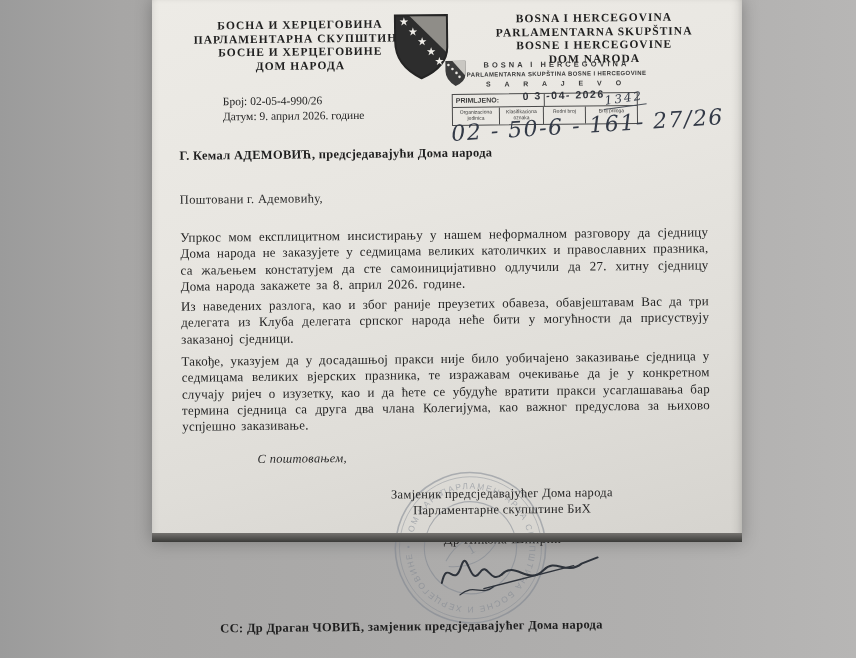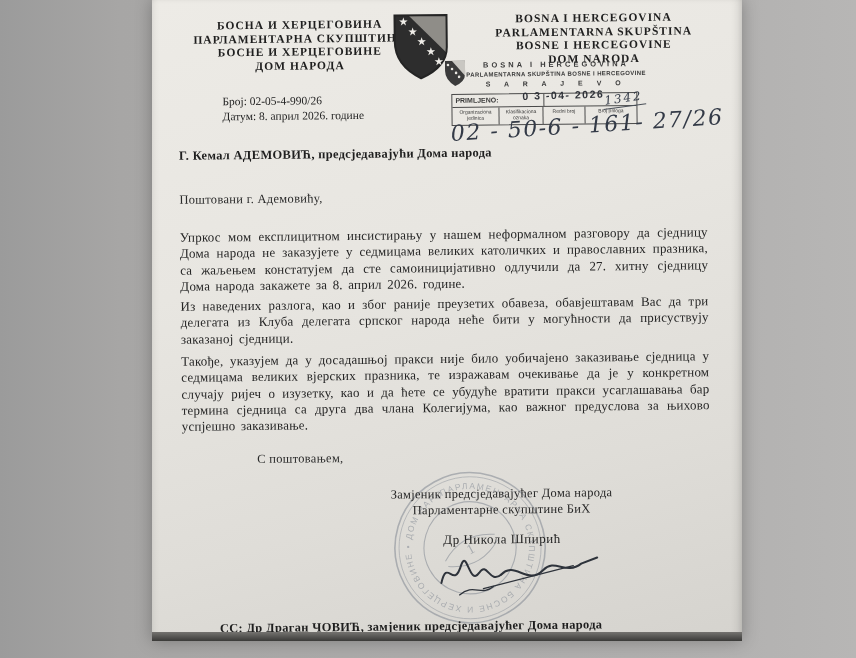--- a/index.html
+++ b/index.html
@@ -2,21 +2,21 @@
 <html><head>
 <meta charset="utf-8">
 <style>
   html,body{margin:0;padding:0;background:#8f8f8f;}
   .canvas{
     position:relative;width:856px;height:658px;overflow:hidden;
     background:linear-gradient(90deg,#9b9b9b 0%,#a7a6a5 14%,#b1b0af 80%,#b7b6b5 100%);
     font-family:"Liberation Serif", serif;color:#2a2a2a;
   }
   .page{
-    position:absolute;left:152px;top:0;width:590px;height:641px;
+    position:absolute;left:152px;top:0;width:590px;height:542px;
     background:linear-gradient(165deg,#edebe6 0%,#e8e6e1 38%,#dfddd8 72%,#d5d3ce 100%);
     box-shadow:0 0 16px rgba(0,0,0,.28), inset -7px 0 12px -8px rgba(0,0,0,.30), inset 5px 0 10px -8px rgba(0,0,0,.25);
   }
   .tilt{position:absolute;inset:0;transform:rotate(-0.6deg);transform-origin:50% 40%;}
   .abs{position:absolute;}
   
   .lh{font-weight:bold;text-align:center;font-size:11.5px;line-height:13.5px;letter-spacing:1px;color:#1f1f1f;}
   .lh-left{left:14px;top:17px;width:272px;}
   .lh-right{left:332px;top:13px;width:224px;}
   
@@ -35,21 +35,21 @@
   .c1{width:46px;}.c2{width:44px;}.c3{width:42px;}.c4{flex:1;}
   .rs-date{left:372px;top:90px;font-family:"Liberation Sans",sans-serif;font-weight:bold;font-size:10.5px;letter-spacing:1.5px;color:#30333a;transform:rotate(-1deg);white-space:nowrap;}
   .hand{font-family:"DejaVu Serif",serif;font-style:italic;color:#333a47;}
   .rs-time{left:452px;top:93px;font-size:12px;letter-spacing:2px;transform:rotate(-7deg);border-bottom:1.2px solid #4a5059;padding:0 2px 1px 2px;}
   .rs-number{left:300px;top:114px;font-size:22px;letter-spacing:1.5px;transform:rotate(-3deg);white-space:nowrap;}
   
   .addressee{left:28px;top:146px;font-size:12.5px;font-weight:bold;letter-spacing:.3px;color:#1f1f1f;}
   .salutation{left:28px;top:190px;font-size:12.5px;letter-spacing:.3px;}
   .para{left:28px;width:528px;font-size:13px;line-height:16.3px;text-align:justify;letter-spacing:.2px;word-spacing:2px;color:#262626;}
   .p1{top:227px;}.p2{top:296px;}.p3{top:351px;}
-  .closing{left:103px;top:450px;font-size:12.5px;letter-spacing:.3px;}
+  .closing{left:103px;top:450px;font-size:12.5px;letter-spacing:.3px;font-style:italic;}
   .sigblock{left:195px;top:487px;width:304px;text-align:center;font-size:12.5px;line-height:15.5px;letter-spacing:.3px;color:#262626;}
   .signame{left:195px;top:532px;width:304px;text-align:center;font-size:13px;letter-spacing:.5px;color:#242424;}
   .cc{left:64px;top:619px;font-size:12.5px;font-weight:bold;letter-spacing:.3px;color:#1e1e1e;}
   .bottom-strip{position:absolute;left:0;right:0;bottom:0;height:9px;background:linear-gradient(#757370,#3a3a38);}
   .coa{left:239px;top:13px;}
   .stamp-logo{left:293px;top:60px;}
   .round-stamp{left:235px;top:468px;opacity:.5;}
   .signature-svg{left:268px;top:543px;}
 </style>
 </head>
@@ -81,21 +81,21 @@
 
       <div class="abs lh lh-right">
         <div>BOSNA I HERCEGOVINA</div>
         <div>PARLAMENTARNA SKUPŠTINA</div>
         <div>BOSNE I HERCEGOVINE</div>
         <div>DOM NARODA</div>
       </div>
 
       <div class="abs ref">
         <div>Број: 02-05-4-990/26</div>
-        <div>Датум: 8. април 2026. године</div>
+        <div>Датум: 9. април 2026. године</div>
       </div>
 
       <svg class="abs stamp-logo" width="24" height="27" viewBox="0 0 24 27">
         <path d="M2,1 H22 V14 Q22,22 12,26 Q2,20 2,11 Z" fill="#3b3b3b"></path>
         <path d="M9,1 H22 V16 Z" fill="#c9c7c2"></path>
         <g fill="#e8e6e1">
             <circle cx="5" cy="5" r="1.3"></circle>
             <circle cx="9" cy="9" r="1.3"></circle>
             <circle cx="13" cy="13" r="1.3"></circle>
             <circle cx="16" cy="17" r="1.3"></circle>

